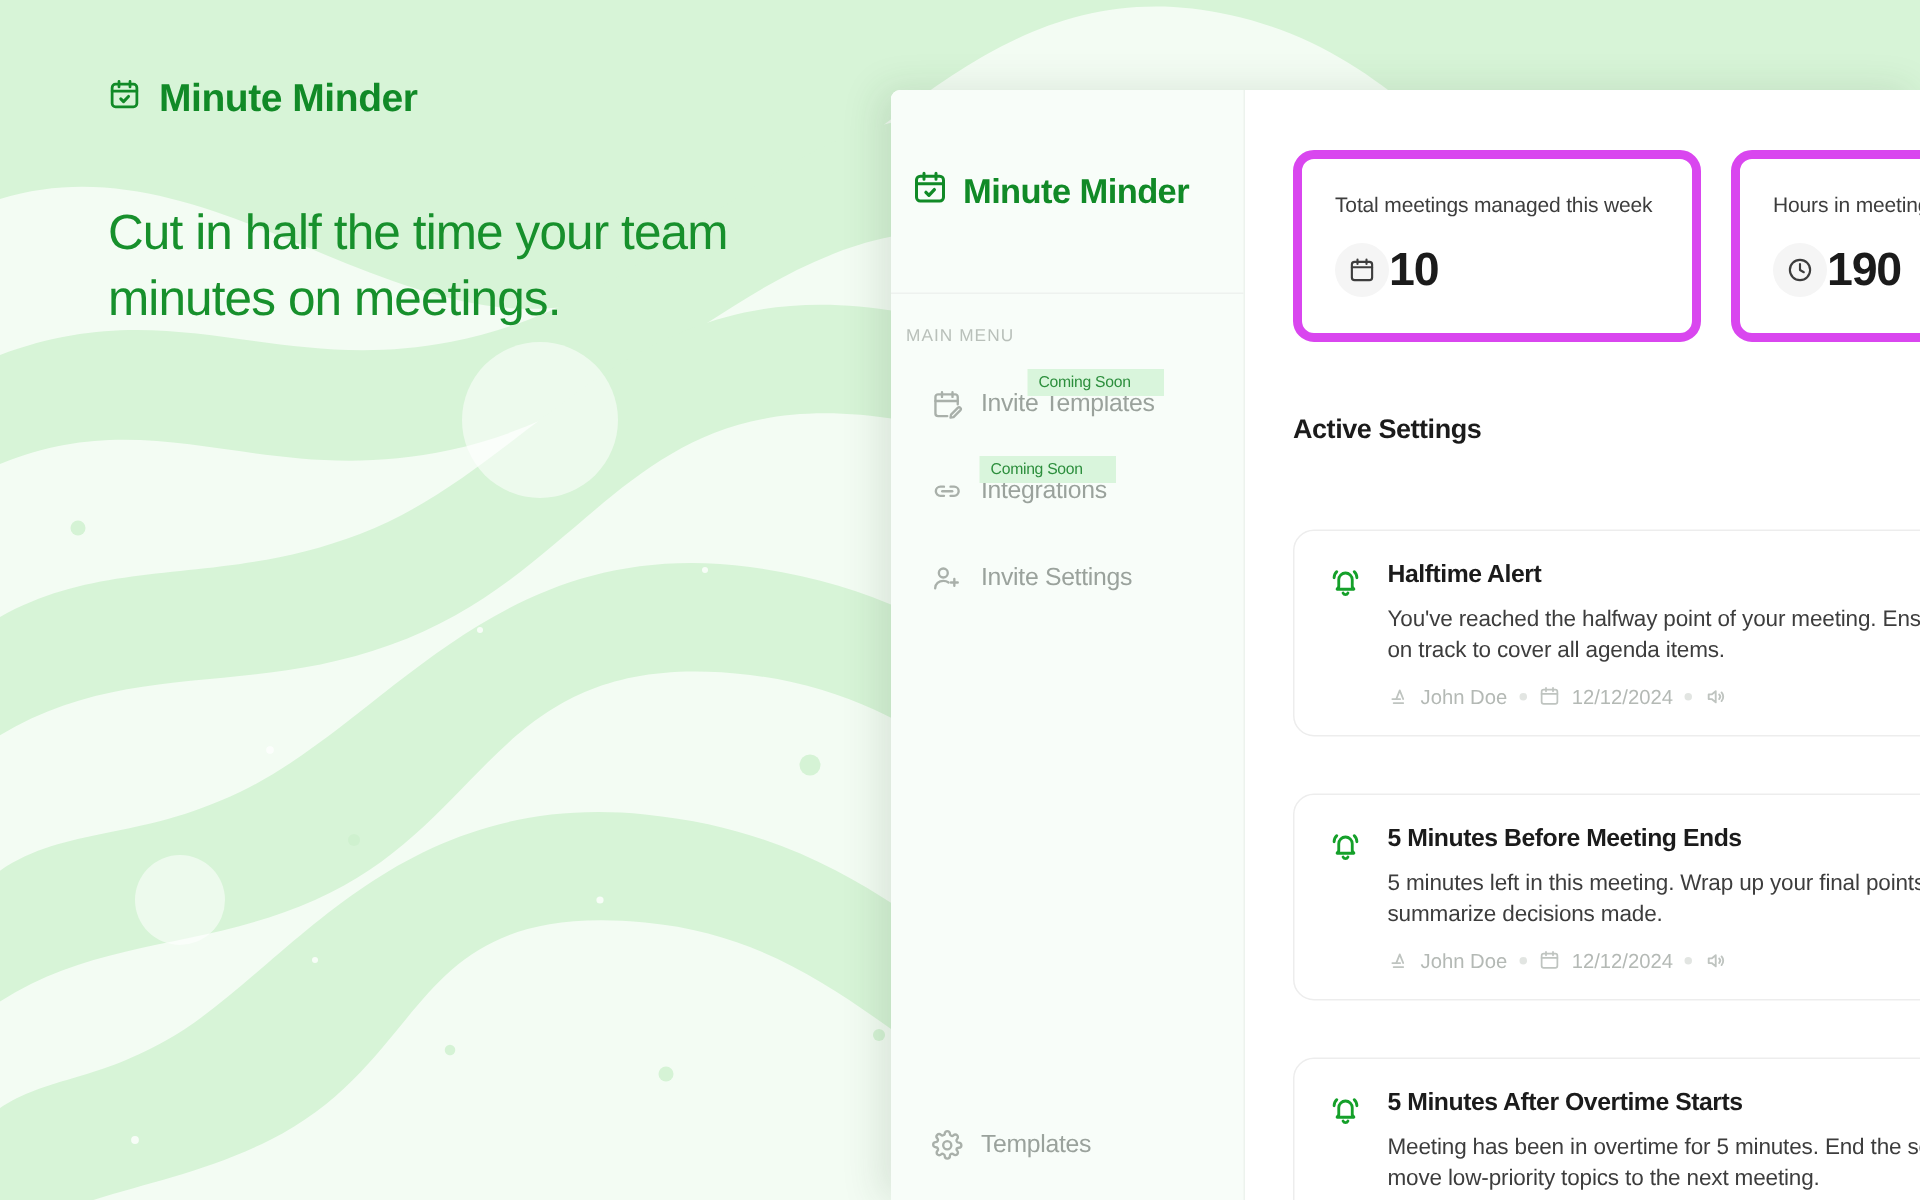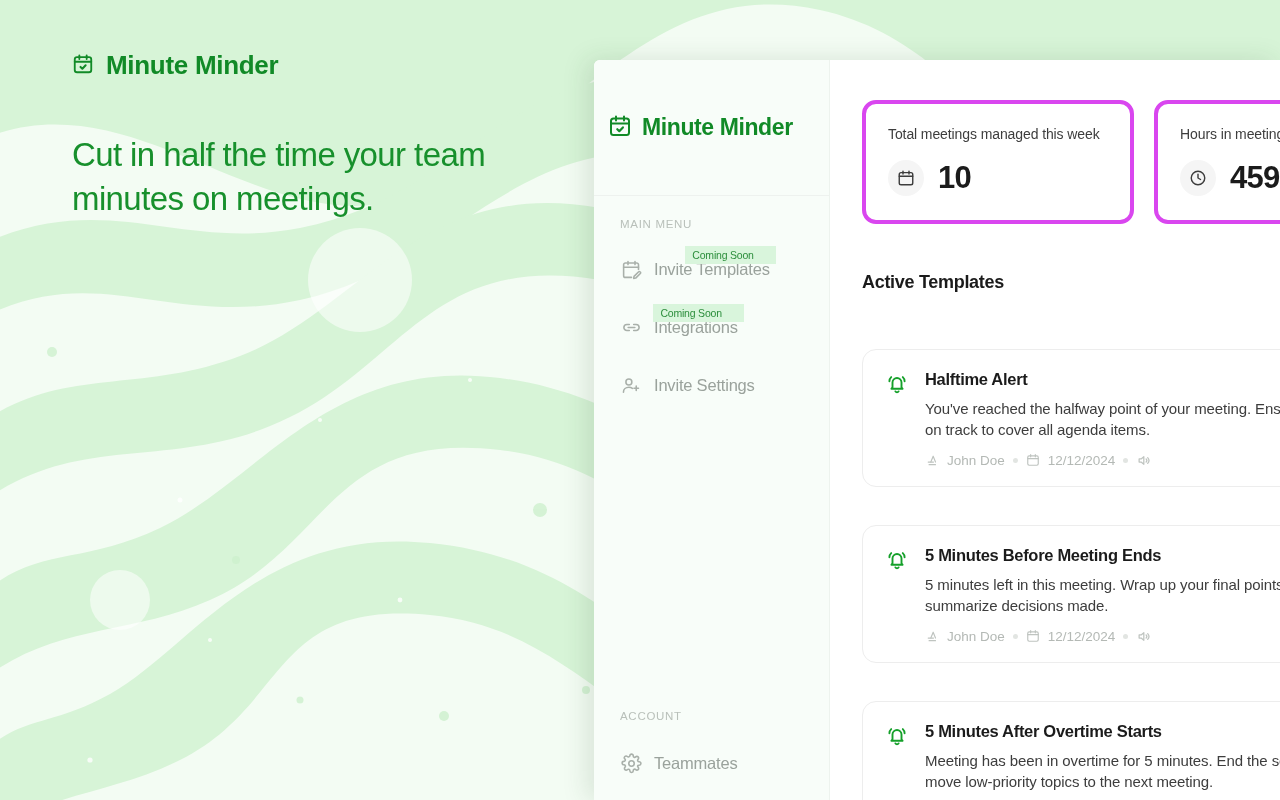--- a/index.html
+++ b/index.html
@@ -66,21 +66,21 @@
     display: flex; align-items: center; gap: 10px;
     padding-left: 14px;
     border-bottom: 1px solid #eef2ef;
   }
   .sb-logo-text {
     font-size: 23px; font-weight: bold; color: #118a27;
     letter-spacing: -0.4px;
   }
   .sb-section-label {
     font-size: 11.5px; color: #b9c0ba; letter-spacing: 0.7px;
-    padding: 22px 0 0 26px;
+    padding: 22px 0 0 10px;
     font-weight: 400;
   }
   .sb-items { padding-top: 10px; }
   .sb-item {
     position: relative;
     display: flex; align-items: center; gap: 12px;
     height: 58px;
     padding-left: 26px;
     color: #9aa29c; font-size: 16.5px;
     letter-spacing: -0.2px;
@@ -102,26 +102,26 @@
 
   
   #main {
     flex: 1; background: #ffffff;
     padding: 40px 0 0 32px;
     overflow: hidden;
   }
   .stats-row { display: flex; gap: 20px; }
   .stat-card {
     flex: 0 0 272px;
-    border: 4px solid #d946ef; border-radius: 14px;
+    border: 6px solid #d946ef; border-radius: 14px;
     padding: 22px 22px 24px 22px;
     background: #fff;
   }
   .stat-label { font-size: 14px; color: #3d3d3d; white-space: nowrap; letter-spacing: -0.1px;}
-  .stat-value-row { display: flex; align-items: flex-start; gap: 14px; margin-top: 18px; }
+  .stat-value-row { display: flex; align-items: flex-start; margin-top: 18px; }
   .stat-ico-circle {
     width: 36px; height: 36px; border-radius: 50%;
     background: #f5f5f5; display: flex; align-items: center; justify-content: center;
     flex: 0 0 36px;
   }
   .stat-number { font-size: 31px; font-weight: bold; color: #1b1b1b; letter-spacing: -0.8px;}
 
   .section-title {
     margin-top: 48px; font-size: 18px; font-weight: bold;
     color: #1b1b1b; letter-spacing: -0.3px;
@@ -253,29 +253,28 @@
             <path d="M2.8 19.6c0-3.3 2.8-5.6 6.2-5.6 1.5 0 2.9.4 4 1.2"></path>
             <path d="M17.4 12.6v5.2M14.8 15.2h5.2"></path>
           </svg>
         </span>
         <span>Invite Settings</span>
       </div>
 
     </nav>
 
     <div class="sb-account">
-      <div class="sb-section-label">ACCOUNT</div>
       <div class="sb-item" style="margin-top:12px">
         <span class="sb-ico">
           <svg width="21" height="21" viewBox="0 0 24 24" fill="none" stroke="#a9b0aa" stroke-width="1.8" stroke-linecap="round" stroke-linejoin="round">
             <circle cx="12" cy="12" r="3.1"></circle>
             <path d="M19.2 14.4a1.6 1.6 0 0 0 .32 1.76l.06.06a1.95 1.95 0 1 1-2.76 2.76l-.06-.06a1.6 1.6 0 0 0-1.76-.32 1.6 1.6 0 0 0-.97 1.47v.17a1.95 1.95 0 1 1-3.9 0v-.09a1.6 1.6 0 0 0-1.05-1.47 1.6 1.6 0 0 0-1.76.32l-.06.06a1.95 1.95 0 1 1-2.76-2.76l.06-.06a1.6 1.6 0 0 0 .32-1.76 1.6 1.6 0 0 0-1.47-.97h-.17a1.95 1.95 0 0 1 0-3.9h.09a1.6 1.6 0 0 0 1.47-1.05 1.6 1.6 0 0 0-.32-1.76l-.06-.06a1.95 1.95 0 1 1 2.76-2.76l.06.06a1.6 1.6 0 0 0 1.76.32h.08A1.6 1.6 0 0 0 10.1 3.4v-.17a1.95 1.95 0 1 1 3.9 0v.09a1.6 1.6 0 0 0 .97 1.47 1.6 1.6 0 0 0 1.76-.32l.06-.06a1.95 1.95 0 1 1 2.76 2.76l-.06.06a1.6 1.6 0 0 0-.32 1.76v.08a1.6 1.6 0 0 0 1.47.97h.17a1.95 1.95 0 1 1 0 3.9h-.09a1.6 1.6 0 0 0-1.47.97z"></path>
           </svg>
         </span>
-        <span>Teammates</span>
+        <span>Templates</span>
       </div>
     </div>
 
   </aside>
 
   <main id="main">
 
     <div class="stats-row">
 
       <div class="stat-card">
@@ -293,27 +292,27 @@
 
       <div class="stat-card">
         <div class="stat-label">Hours in meetings</div>
         <div class="stat-value-row">
           <span class="stat-ico-circle">
             <svg width="18" height="18" viewBox="0 0 24 24" fill="none" stroke="#3d3d3d" stroke-width="1.9" stroke-linecap="round" stroke-linejoin="round">
               <circle cx="12" cy="12" r="9"></circle>
               <path d="M12 6.8V12l3.4 2"></path>
             </svg>
           </span>
-          <span class="stat-number">459</span>
+          <span class="stat-number">190</span>
         </div>
       </div>
 
     </div>
 
-    <h2 class="section-title">Active Templates</h2>
+    <h2 class="section-title">Active Settings</h2>
 
     <div class="reminders">
 
       <div class="reminder-card">
         <span style="flex:0 0 24px;margin-top:2px">
           <svg width="24" height="24" viewBox="0 0 24 24" fill="none" stroke="#15a02a" stroke-width="1.9" stroke-linecap="round" stroke-linejoin="round">
             <path d="M7.5 15.3V10.5a4.5 4.5 0 1 1 9 0v4.8l1.1 1.5H6.4z"></path>
             <path d="M10.4 19.4a1.8 1.8 0 0 0 3.2 0"></path>
             <path d="M4.4 9.2A5.6 5.6 0 0 1 6.2 5.1M19.6 9.2a5.6 5.6 0 0 0-1.8-4.1"></path>
           </svg>

